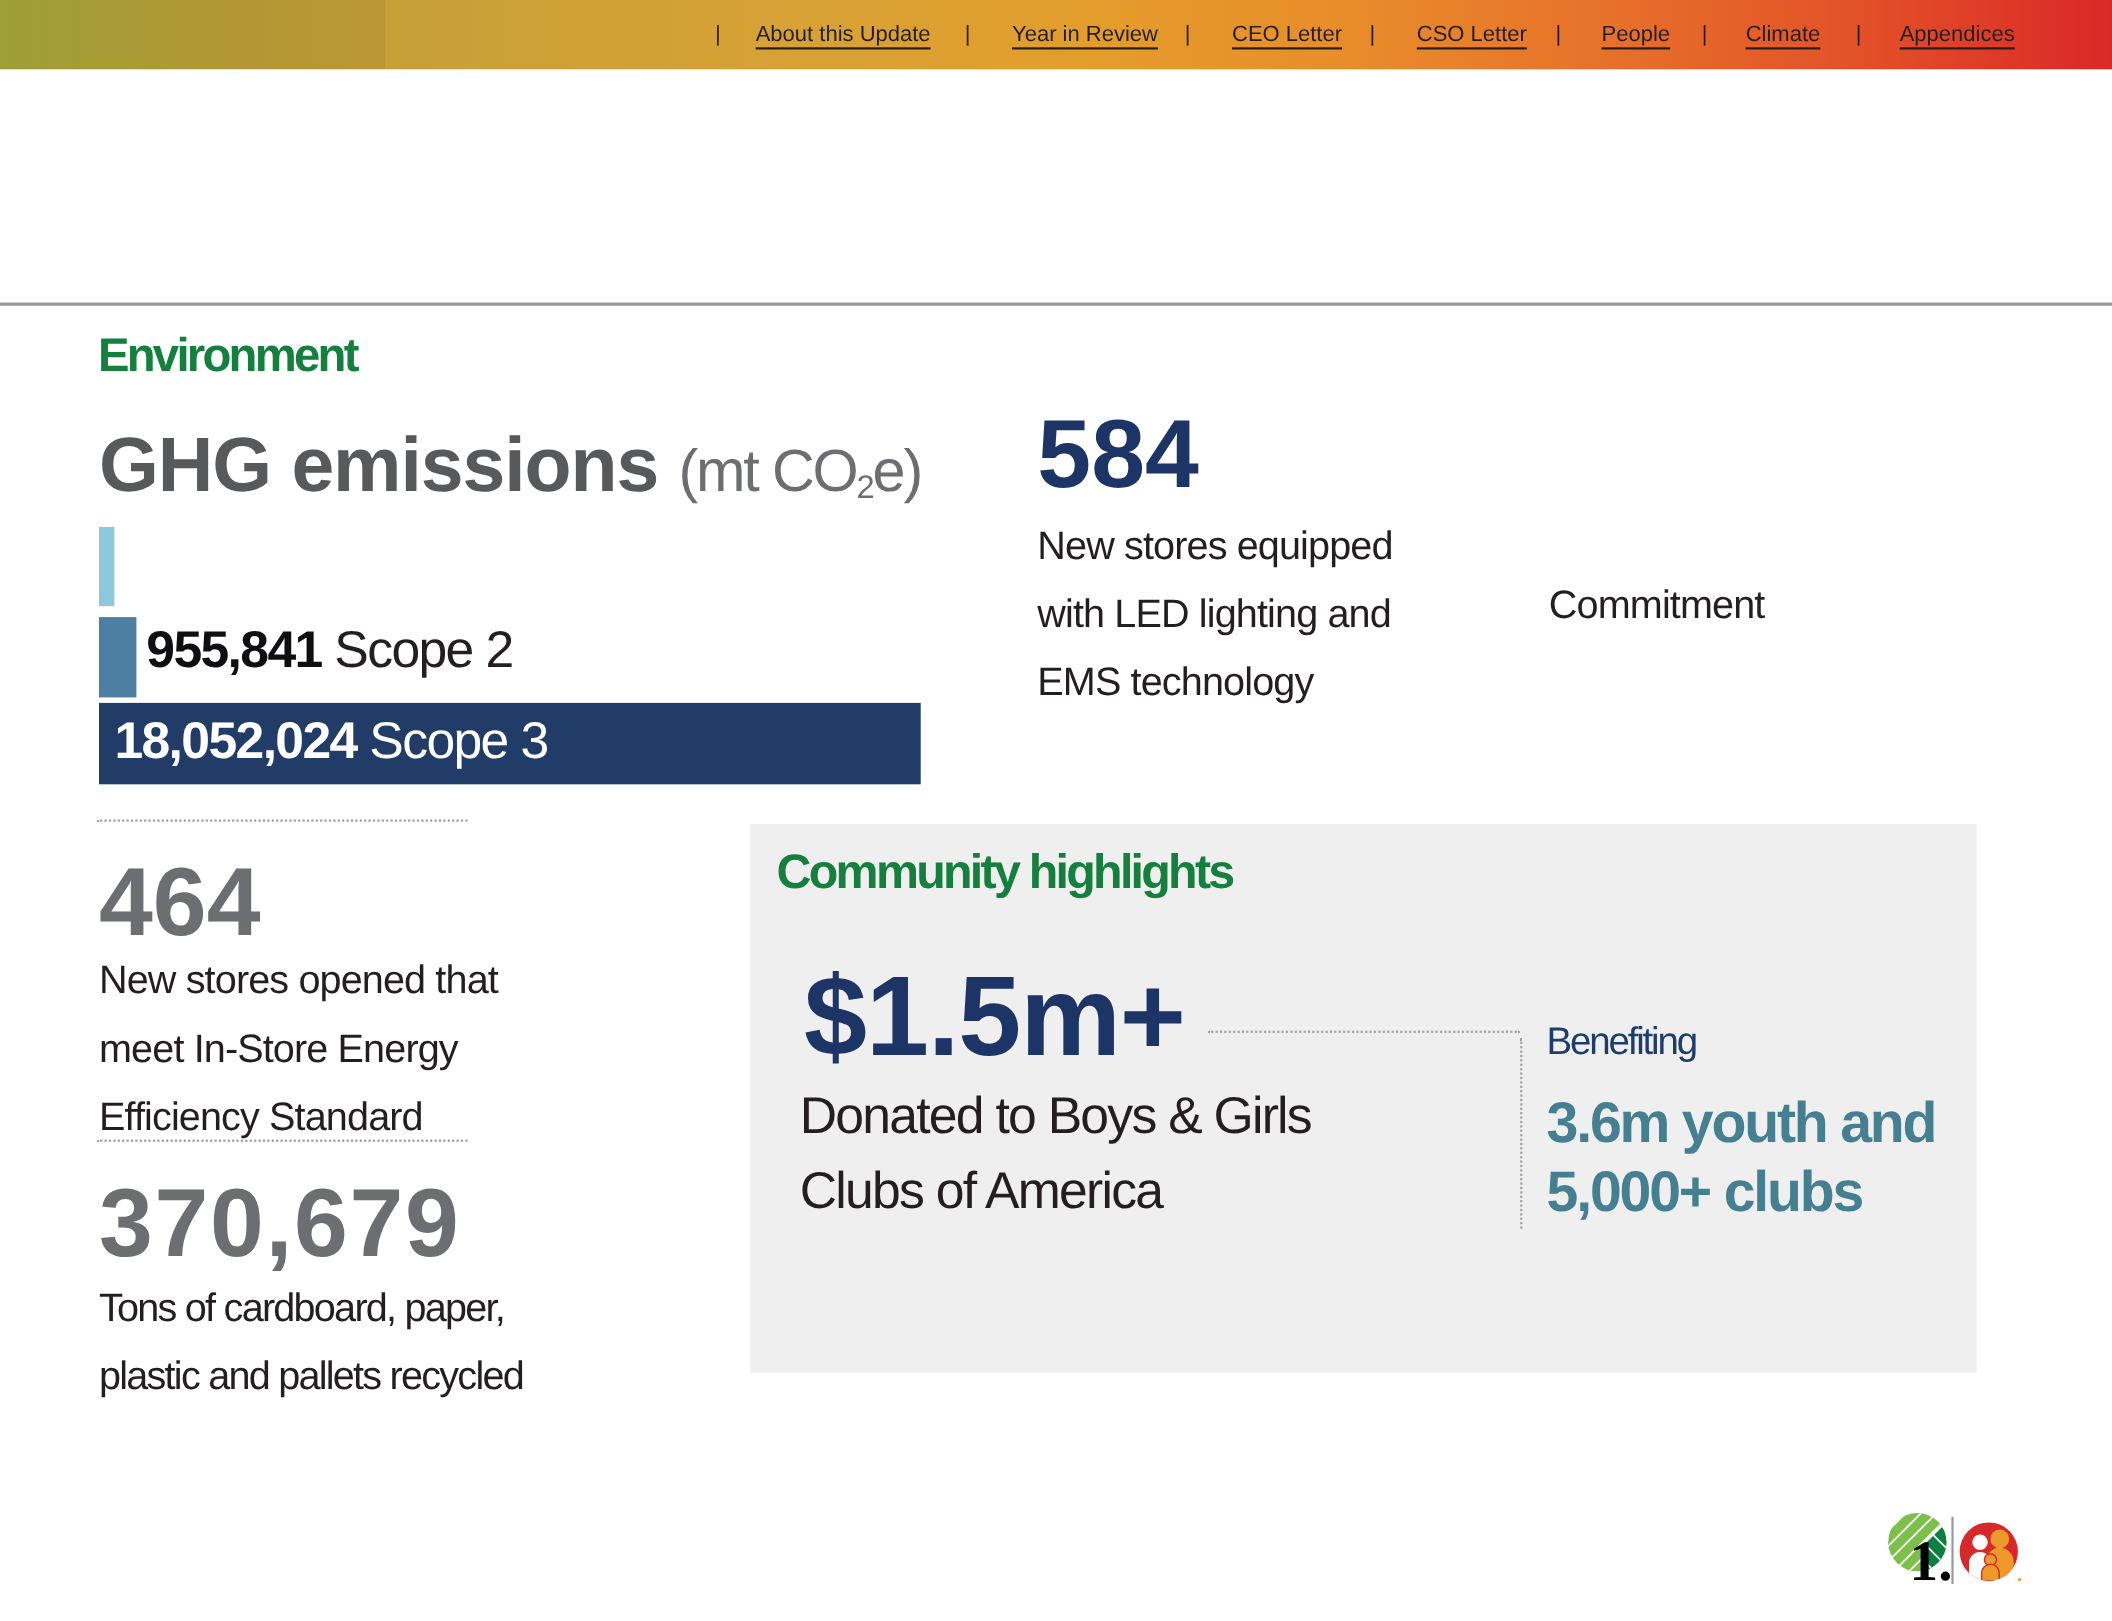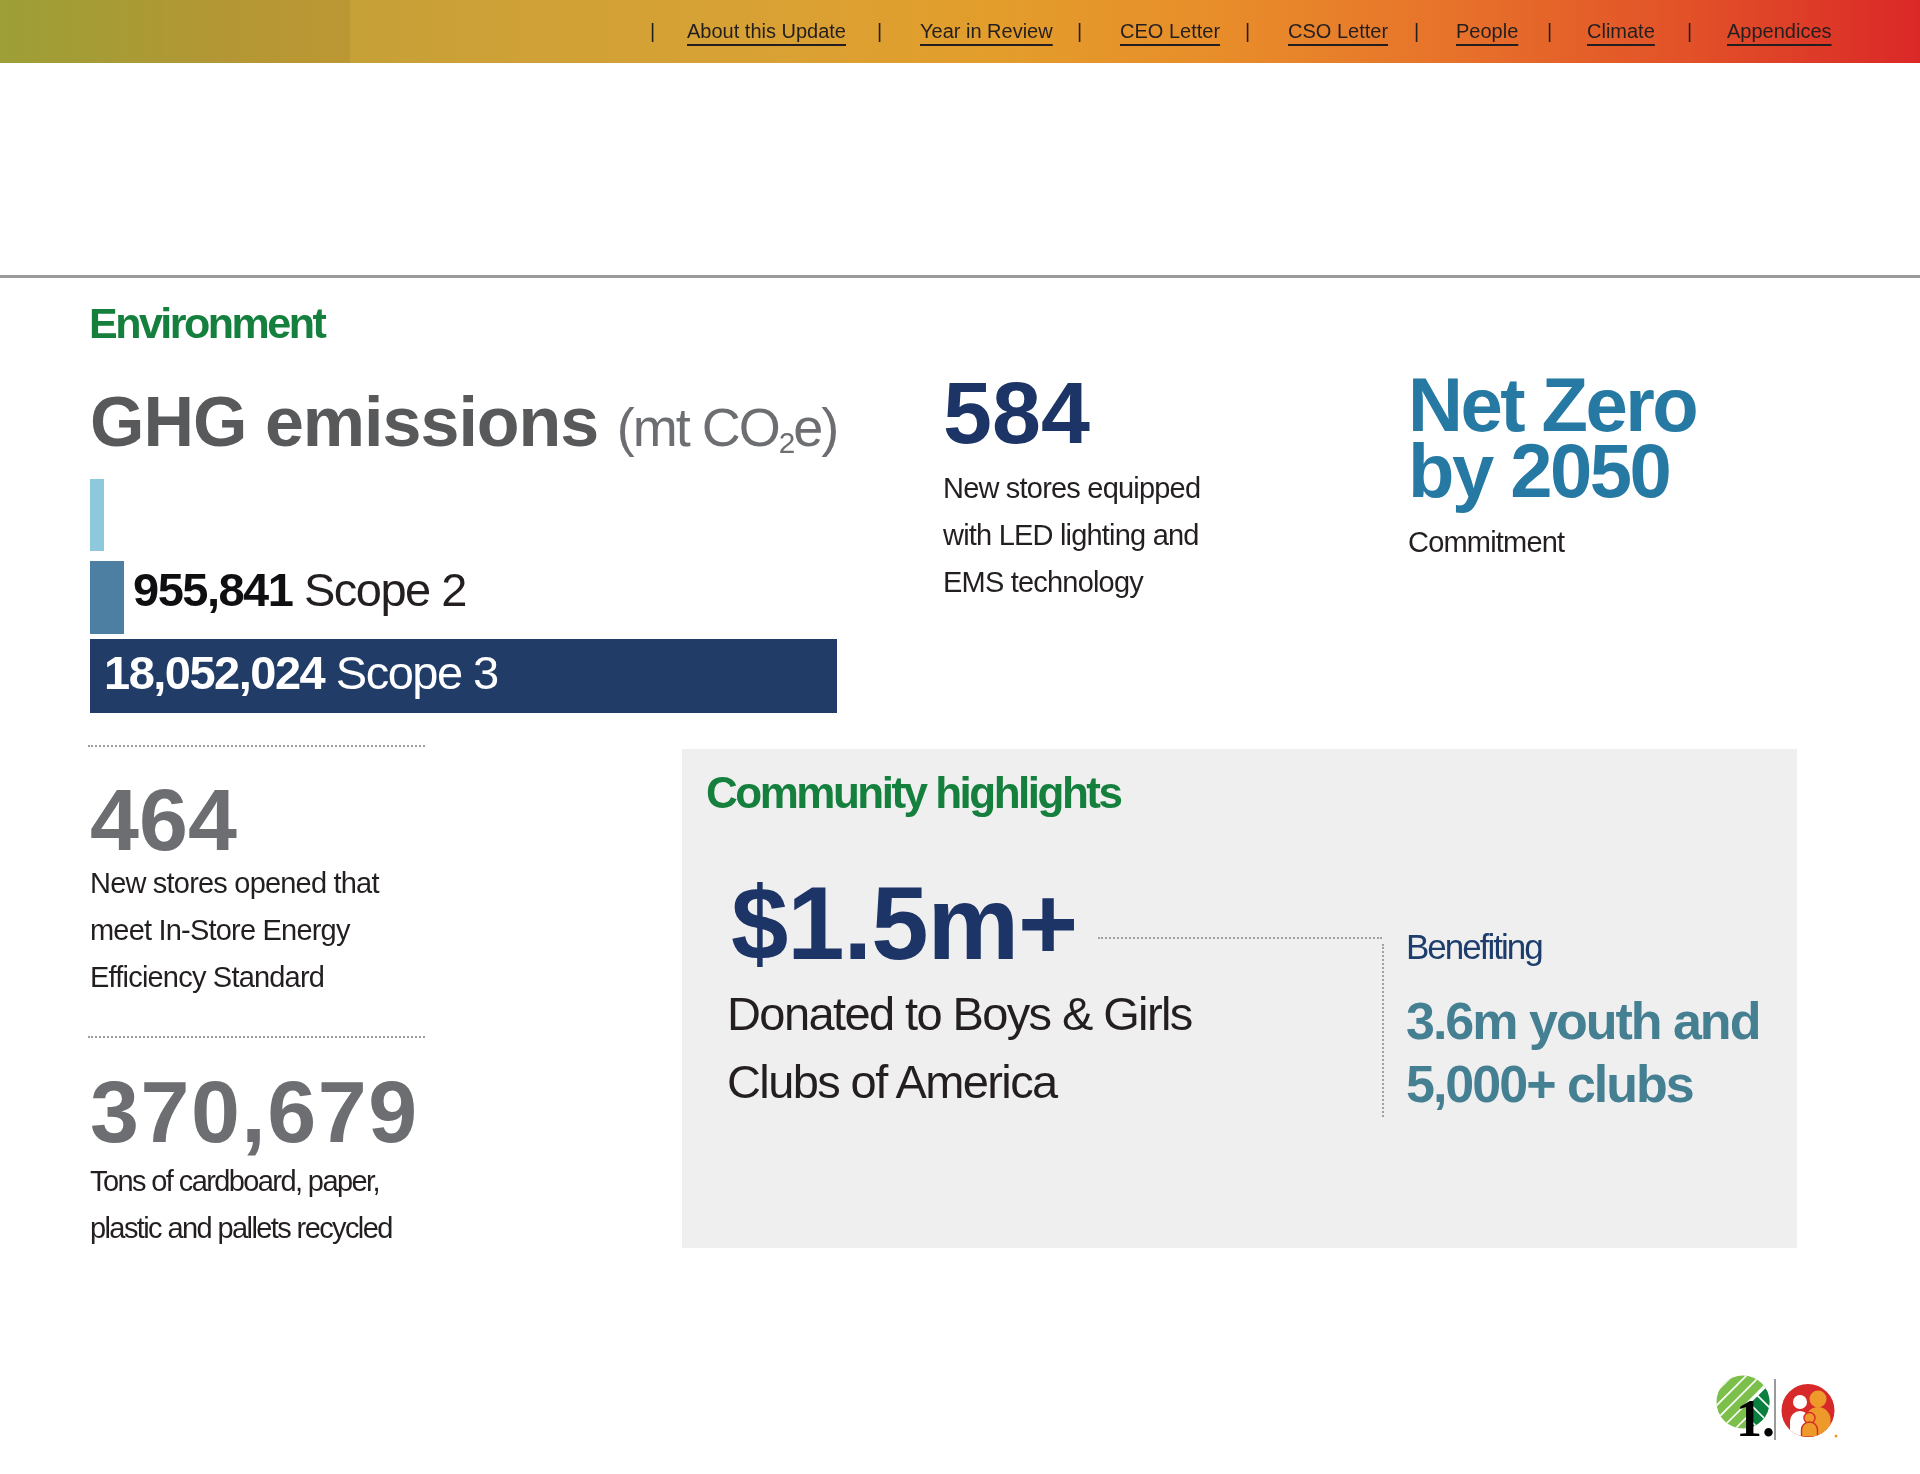--- a/index.html
+++ b/index.html
@@ -32,21 +32,21 @@
   .rowtxt { position:absolute; white-space:nowrap; font-size:47px; line-height:47px; letter-spacing:-1.5px; }
   #row1 { left:111px; top:486px; color:#231f20; }
   #row1 b { color:#16294d; }
   #row2 { left:133px; top:566px; color:#231f20; }
   #row2 b { color:#0f0f12; }
   #row3 { left:104px; top:649px; color:#ffffff; }
   #row3 b { color:#ffffff; }
 
   .bignum { position:absolute; font-weight:bold; white-space:nowrap; }
   #n584 { left:943px; top:362px; font-size:88px; color:#1d3566; }
-  .para { position:absolute; font-size:29px; line-height:47px; color:#231f20; letter-spacing:-0.8px; }
+  .para { position:absolute; font-size:36px; line-height:62px; color:#231f20; letter-spacing:-0.8px; }
   #p584 { left:943px; top:465px; }
   #netzero { left:1408px; top:372px; font-size:76px; line-height:66px; font-weight:bold; color:#2579a2; letter-spacing:-2.5px; }
   #commit { left:1408px; top:519px; }
 
   .dot { position:absolute; width:337px; border-top:2.5px dotted #9e9e9e; }
   #dot1 { left:88px; top:745px; }
   #dot2 { left:88px; top:1036px; }
 
   #n464 { left:90px; top:769px; font-size:88px; color:#6d6e71; }
   #p464 { left:90px; top:860px; }
@@ -91,21 +91,20 @@
   <div class="abs" id="ghg">GHG emissions <span class="unit">(mt CO<sub>2</sub>e)</span></div>
 
   <div class="bar" id="bar1"></div>
   <div class="bar" id="bar2"></div>
   <div class="bar" id="bar3"></div>
   <div class="rowtxt" id="row2"><b>955,841</b> Scope 2</div>
   <div class="rowtxt" id="row3"><b>18,052,024</b> Scope 3</div>
 
   <div class="bignum" id="n584">584</div>
   <div class="para" id="p584">New stores equipped<br>with LED lighting and<br>EMS technology</div>
-  <div class="abs" id="netzero">Net Zero<br>by 2050</div>
   <div class="para" id="commit">Commitment</div>
 
   <div class="dot" id="dot1"></div>
   <div class="bignum" id="n464">464</div>
   <div class="para" id="p464">New stores opened that<br>meet In-Store Energy<br>Efficiency Standard</div>
   <div class="dot" id="dot2"></div>
   <div class="bignum" id="n370">370,679</div>
   <div class="para" id="p370">Tons of cardboard, paper,<br>plastic and pallets recycled</div>
 
   <div class="abs" id="panel"></div>

